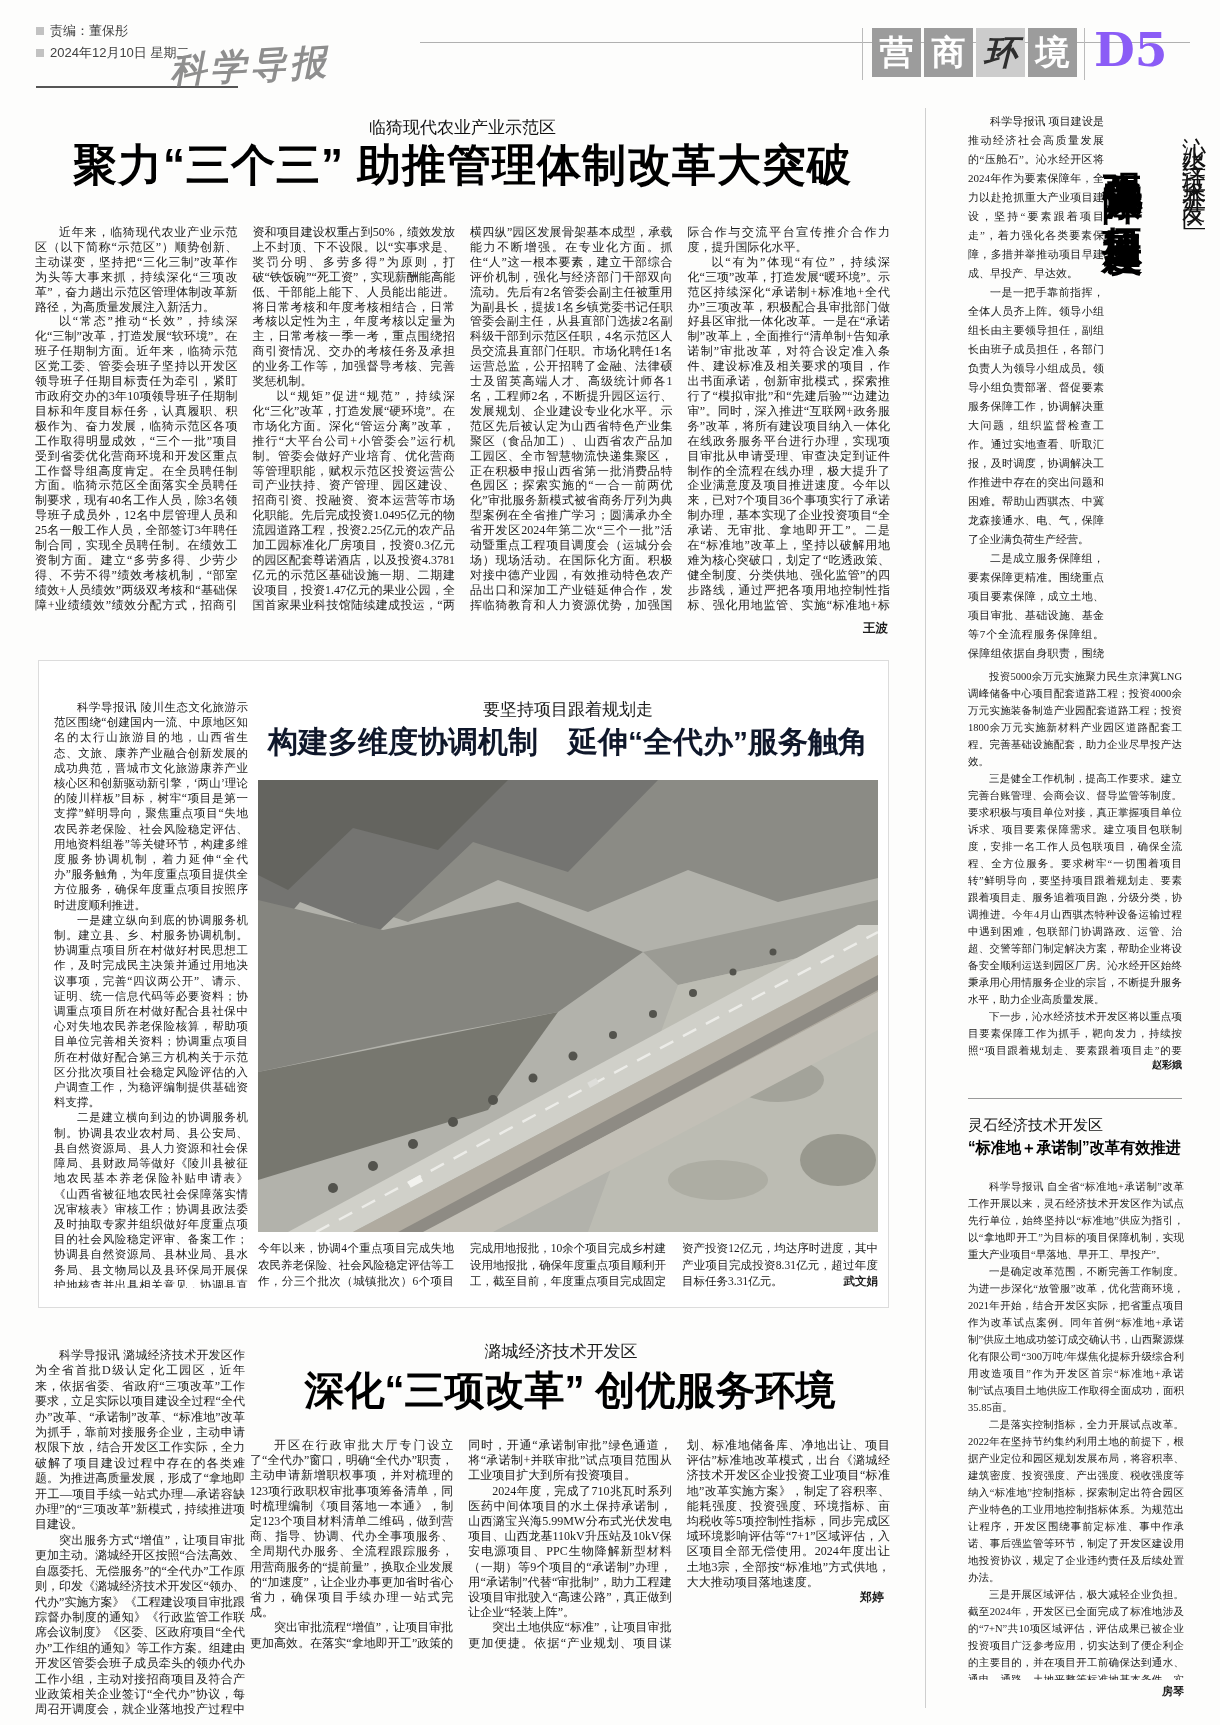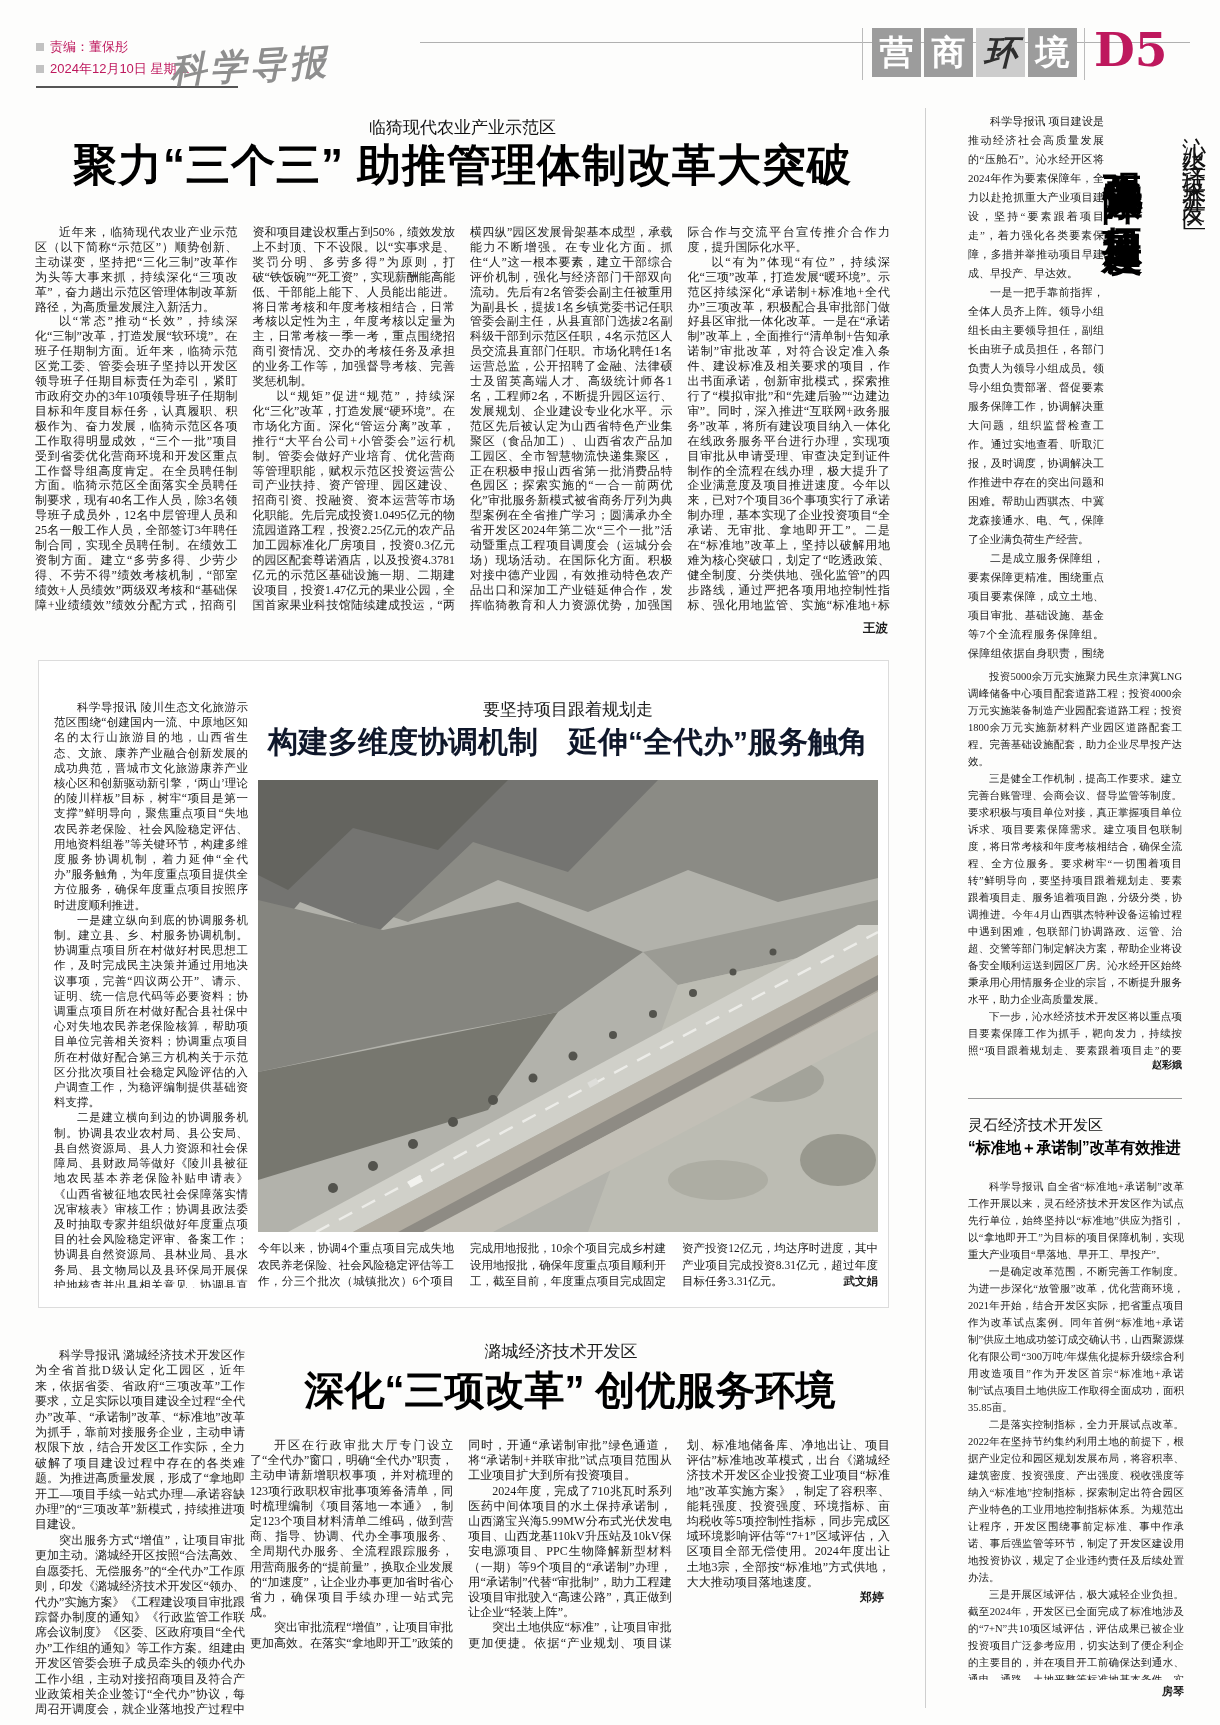--- a/index.html
+++ b/index.html
@@ -5,32 +5,32 @@
   html,body { margin:0; padding:0; background:#e9e9e9; }
   .page { position:relative; width:1220px; height:1725px; margin:0 auto; background:#fdfdfc;
           font-family:"Liberation Serif", serif; color:#1b1b1b; overflow:hidden; }
   .abs { position:absolute; }
   .sans { font-family:"Liberation Sans", sans-serif; }
   p { margin:0; text-indent:2em; text-align:justify; }
   .byline { display:block; text-align:right; font-weight:bold; text-indent:0; padding-right:6px; }
 
   
   .top-rule   { left:420px; top:42px; width:770px; height:1px; background:#b0b0b0; }
-  .ed-block   { left:36px; top:36px; font-size:13px; color:#be185d; line-height:22px; }
+  .ed-block   { left:36px; top:20px; font-size:13px; color:#404040; line-height:22px; }
   .sq { display:inline-block; width:8px; height:8px; background:#c2c2c2; margin-right:6px; }
   .ed-rule    { left:36px; top:86px; width:202px; height:2px; background:#555; }
   .masthead   { left:170px; top:42px; font-size:36px; font-weight:bold; font-style:italic;
                 color:#8e8e8e; letter-spacing:4px; transform:rotate(-3deg); font-family:"DejaVu Serif",serif; }
   .badge-bar-l{ left:862px; top:28px; width:1px; height:52px; background:#bbb; }
   .badge-bar-r{ left:1084px; top:28px; width:1px; height:52px; background:#bbb; }
   .badges     { left:872px; top:28px; display:flex; gap:3px; }
   .badge      { width:49px; height:49px; background:#9c9c9c; color:#fff; font-size:34px; font-weight:bold;
                 display:flex; align-items:center; justify-content:center; font-family:"Liberation Sans",sans-serif; }
   .badge.light{ background:#cccccc; color:#2e2e2e; font-family:"DejaVu Serif",serif; font-style:italic; }
-  .page-no    { left:1094px; top:22px; font-size:47px; font-weight:bold; color:#be185d; font-family:"DejaVu Serif",serif; }
+  .page-no    { left:1094px; top:22px; font-size:47px; font-weight:bold; color:#8b5cf6; font-family:"DejaVu Serif",serif; }
 
   
   .ly-kicker   { left:35px; top:116px; width:855px; text-align:center; font-size:17px; color:#111; }
   .ly-headline { left:35px; top:136px; width:855px; text-align:center; font-size:44px; font-weight:900;
                  letter-spacing:1px; color:#000; }
   .ly-body     { left:35px; top:225px; width:855px; height:400px; column-count:4; column-gap:15px;
                  font-size:12px; line-height:14.9px; overflow:hidden; }
   .ly-byline   { left:690px; top:620px; width:198px; text-align:right; font-weight:bold; font-size:12.5px; }
 
   
@@ -164,21 +164,21 @@
   <div class="abs v-divider"></div>
   <div class="abs qs-body-top">
       <p>科学导报讯 项目建设是推动经济社会高质量发展的“压舱石”。沁水经开区将2024年作为要素保障年，全力以赴抢抓重大产业项目建设，坚持“要素跟着项目走”，着力强化各类要素保障，多措并举推动项目早建成、早投产、早达效。</p>
       <p>一是一把手靠前指挥，全体人员齐上阵。领导小组组长由主要领导担任，副组长由班子成员担任，各部门负责人为领导小组成员。领导小组负责部署、督促要素服务保障工作，协调解决重大问题，组织监督检查工作。通过实地查看、听取汇报，及时调度，协调解决工作推进中存在的突出问题和困难。帮助山西骐杰、中冀龙森接通水、电、气，保障了企业满负荷生产经营。</p>
       <p>二是成立服务保障组，要素保障更精准。围绕重点项目要素保障，成立土地、项目审批、基础设施、基金等7个全流程服务保障组。保障组依据自身职责，围绕重点项目各环节提供高质量服务保障工作，研究、提出、落实相关政策措施，及时研究解决项目、企业在落地达效过程中存在的难点、堵点问题。</p>
     </div>
   <div class="abs qs-headline">强化要素保障　加速项目建设</div>
   <div class="abs qs-kicker sans">沁水经济技术开发区</div>
   <div class="abs qs-body-wide">
       <p>投资5000余万元实施聚力民生京津冀LNG调峰储备中心项目配套道路工程；投资4000余万元实施装备制造产业园配套道路工程；投资1800余万元实施新材料产业园区道路配套工程。完善基础设施配套，助力企业尽早投产达效。</p>
-      <p>三是健全工作机制，提高工作要求。建立完善台账管理、会商会议、督导监管等制度。要求积极与项目单位对接，真正掌握项目单位诉求、项目要素保障需求。建立项目包联制度，将日常考核和年度考核相结合，确保全流程、全方位服务。要求树牢“一切围着项目转”鲜明导向，要坚持项目跟着规划走、要素跟着项目走、服务追着项目跑，分级分类，协调推进。今年4月山西骐杰特种设备运输过程中遇到困难，包联部门协调路政、运管、治超、交警等部门制定解决方案，帮助企业将设备安全顺利运送到园区厂房。沁水经开区始终秉承用心用情服务企业的宗旨，不断提升服务水平，助力企业高质量发展。</p>
+      <p>三是健全工作机制，提高工作要求。建立完善台账管理、会商会议、督导监管等制度。要求积极与项目单位对接，真正掌握项目单位诉求、项目要素保障需求。建立项目包联制度，安排一名工作人员包联项目，确保全流程、全方位服务。要求树牢“一切围着项目转”鲜明导向，要坚持项目跟着规划走、要素跟着项目走、服务追着项目跑，分级分类，协调推进。今年4月山西骐杰特种设备运输过程中遇到困难，包联部门协调路政、运管、治超、交警等部门制定解决方案，帮助企业将设备安全顺利运送到园区厂房。沁水经开区始终秉承用心用情服务企业的宗旨，不断提升服务水平，助力企业高质量发展。</p>
       <p>下一步，沁水经济技术开发区将以重点项目要素保障工作为抓手，靶向发力，持续按照“项目跟着规划走、要素跟着项目走”的要求，做好优化要素保障服务，加强组织调度，高效协同解决制约项目建设开工的要素短板，持续优化营商环境，全方位护航项目建设快速推进。</p>
     </div>
   <div class="abs qs-byline">赵彩娥</div>
   <div class="abs qs-rule"></div>
 
   <div class="abs ls-kicker">灵石经济技术开发区</div>
   <div class="abs ls-headline sans">“标准地＋承诺制”改革有效推进</div>
   <div class="abs ls-body">
       <p>科学导报讯 自全省“标准地+承诺制”改革工作开展以来，灵石经济技术开发区作为试点先行单位，始终坚持以“标准地”供应为指引，以“拿地即开工”为目标的项目保障机制，实现重大产业项目“早落地、早开工、早投产”。</p>
       <p>一是确定改革范围，不断完善工作制度。为进一步深化“放管服”改革，优化营商环境，2021年开始，结合开发区实际，把省重点项目作为改革试点案例。同年首例“标准地+承诺制”供应土地成功签订成交确认书，山西聚源煤化有限公司“300万吨/年煤焦化提标升级综合利用改造项目”作为开发区首宗“标准地+承诺制”试点项目土地供应工作取得全面成功，面积35.85亩。</p>

